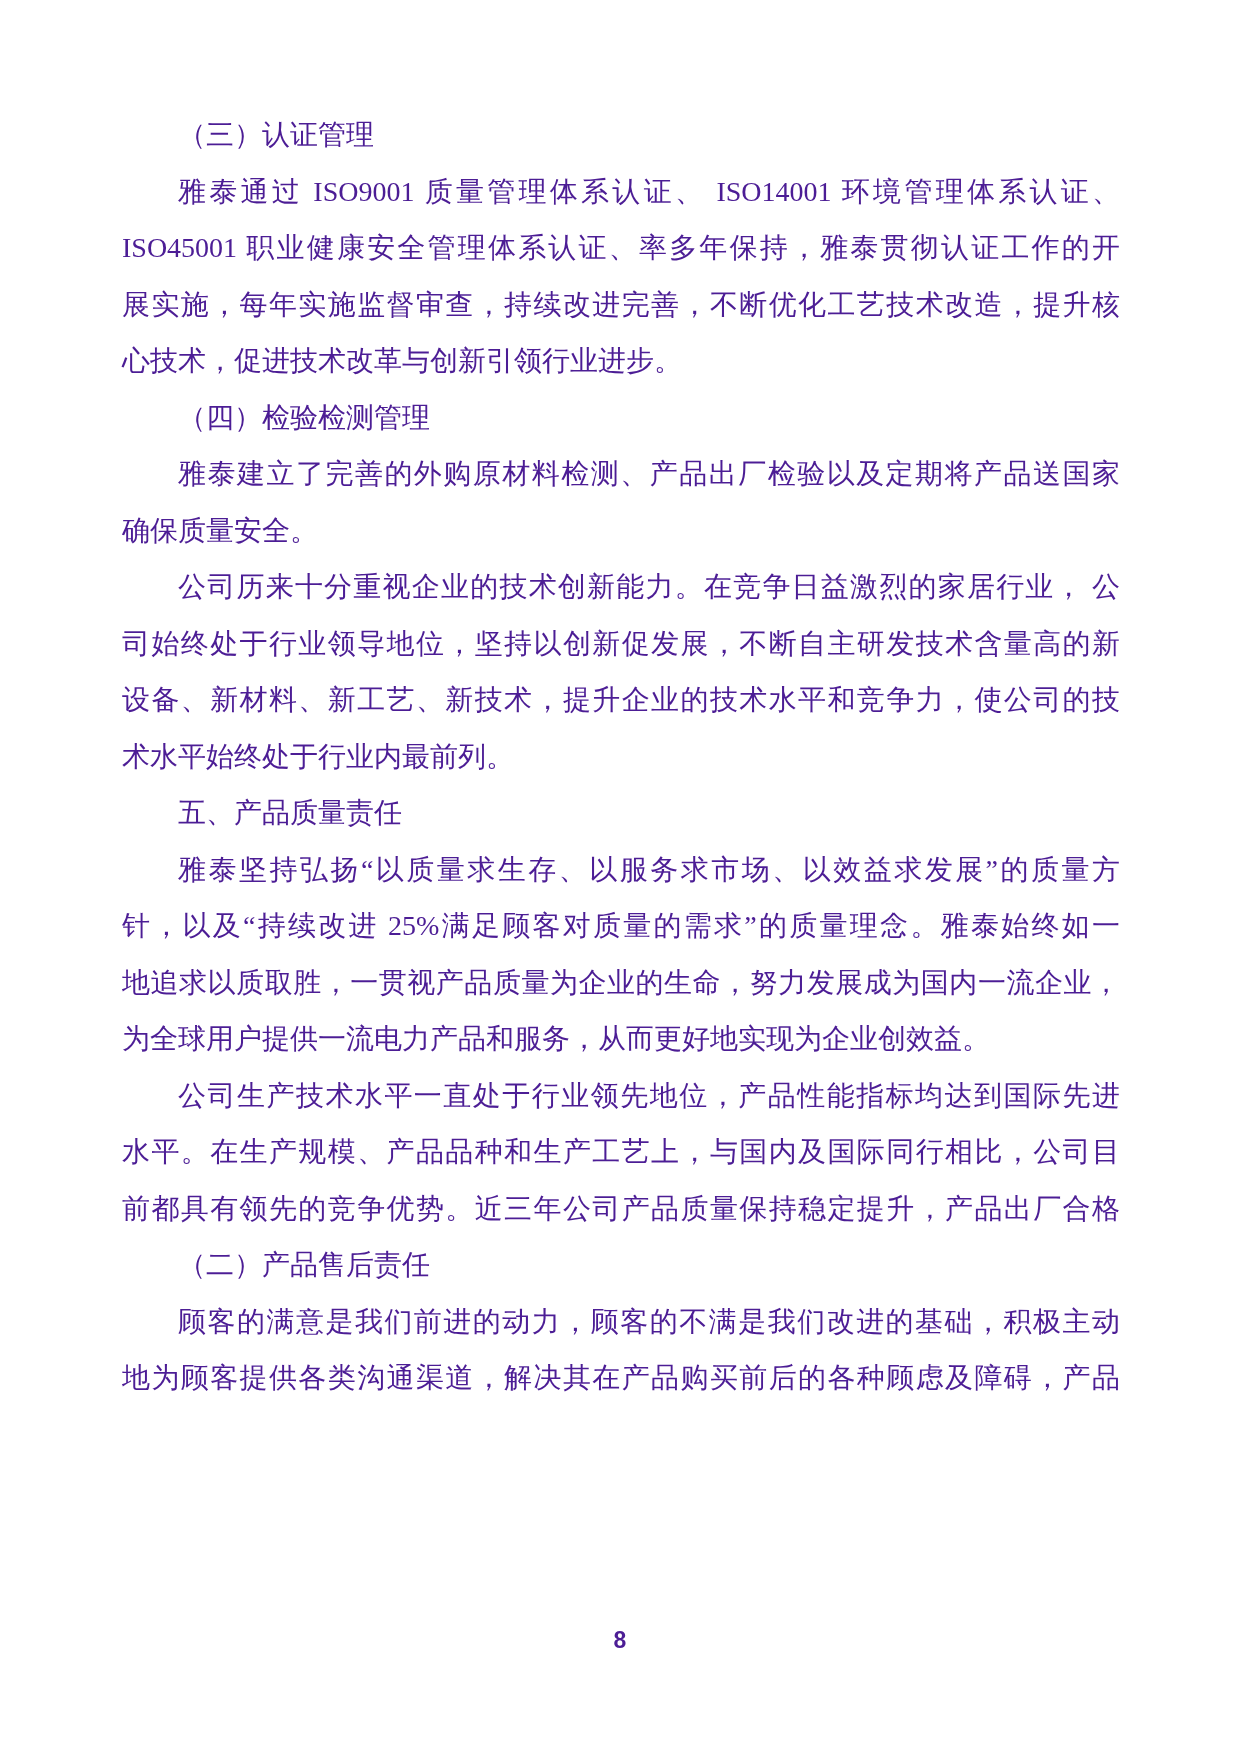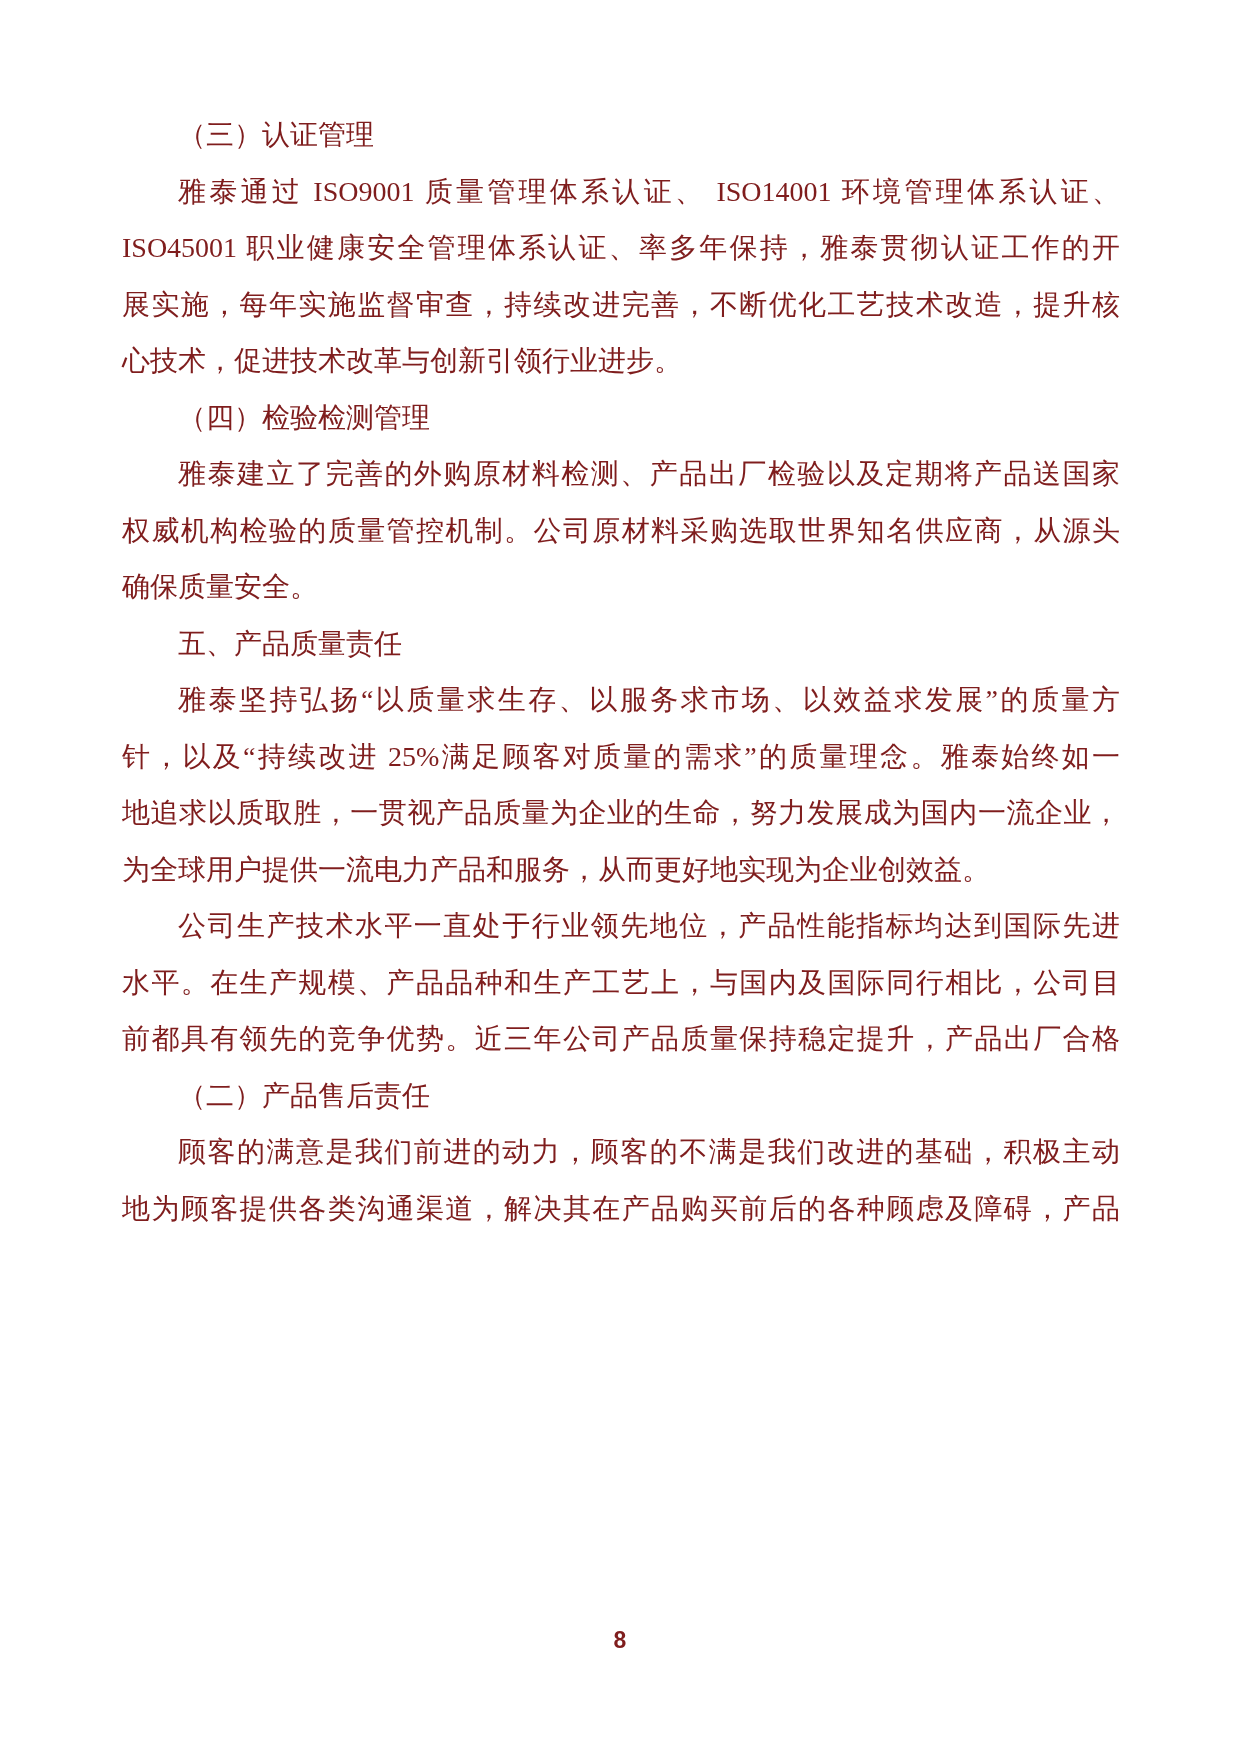--- a/index.html
+++ b/index.html
@@ -1,20 +1,20 @@
 <!DOCTYPE html>
 <html><head>
 <meta charset="utf-8">
 <style>
   html,body { margin:0; padding:0; }
   .page {
     position:relative;
     width:1240px; height:1754px;
     background:#ffffff;
-    color:#7f1d1d;
+    color:#4c1d95;
     font-family:"Liberation Serif","DejaVu Serif",serif;
     overflow:hidden;
   }
   .content {
     position:absolute;
     left:122px; top:107px; width:998px;
   }
   .line {
     height:56.5px;
     line-height:56.5px;
@@ -51,24 +51,29 @@
       <div class="line s">展实施，每年实施监督审查，持续改进完善，不断优化工艺技术改造，提升核</div>
       <div class="line">心技术，促进技术改革与创新引领行业进步。</div>
     </div>
 
     <div>
       <div class="line i">（四）检验检测管理</div>
     </div>
 
     <div>
       <div class="line i s">雅泰建立了完善的外购原材料检测、产品出厂检验以及定期将产品送国家</div>
-      <div class="line s">权威机构检验的质量管控机制。公司原材料采购选取世界知名供应商，从源头</div>
       <div class="line">确保质量安全。</div>
     </div>
 
+    <div>
+      <div class="line i s">公司历来十分重视企业的技术创新能力。在竞争日益激烈的家居行业， 公</div>
+      <div class="line s">司始终处于行业领导地位，坚持以创新促发展，不断自主研发技术含量高的新</div>
+      <div class="line s">设备、新材料、新工艺、新技术，提升企业的技术水平和竞争力，使公司的技</div>
+      <div class="line">术水平始终处于行业内最前列。</div>
+    </div>
 
     <div>
       <div class="line i">五、产品质量责任</div>
     </div>
 
     <div>
       <div class="line i s">雅泰坚持弘扬“以质量求生存、以服务求市场、以效益求发展”的质量方</div>
       <div class="line s">针，以及“持续改进 25%满足顾客对质量的需求”的质量理念。雅泰始终如一</div>
       <div class="line s">地追求以质取胜，一贯视产品质量为企业的生命，努力发展成为国内一流企业，</div>
       <div class="line">为全球用户提供一流电力产品和服务，从而更好地实现为企业创效益。</div>

